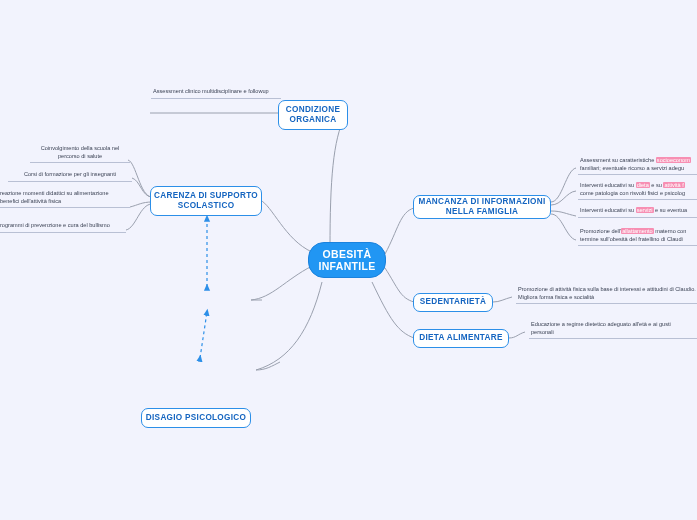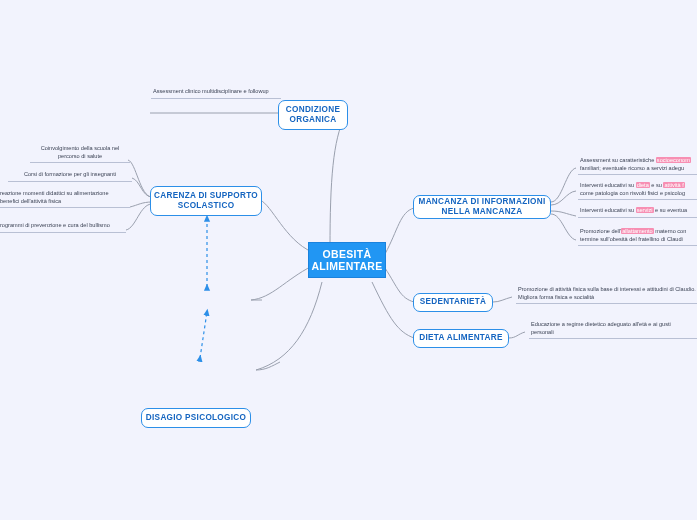--- a/index.html
+++ b/index.html
@@ -25,21 +25,21 @@
     display:flex;align-items:center;justify-content:center;
     text-align:center;
     z-index:5;
   }
   .node.center{
     background:#2196f3;
     border-color:#1a82dd;
     color:#ffffff;
     font-size:10.5px;
     line-height:12.5px;
-    border-radius:0;
+    border-radius:16px;
     box-shadow:0 0 0 0 rgba(0,0,0,0);
   }
   .node.sub{font-size:8.2px;line-height:10.5px;}
 
   
   .leaf{
     position:absolute;
     box-sizing:border-box;
     color:#3c4355;
     font-size:5.6px;
@@ -100,41 +100,41 @@
       </marker>
     </defs>
     <g stroke="#2c8fe8" stroke-width="1.2" stroke-dasharray="3,3" fill="none">
       <line x1="207" y1="287" x2="207" y2="218" marker-end="url(#ahead)" marker-start="url(#ahead)"></line>
       <line x1="200" y1="358" x2="207" y2="312" marker-end="url(#ahead)" marker-start="url(#ahead)"></line>
     </g>
   </svg>
 
   <div class="node center" style="left:308px;top:242px;width:78px;height:36px;flex-direction:column;">
     <span>OBESITÀ</span>
-    <span>ALIMENTARE</span>
+    <span>INFANTILE</span>
   </div>
 
   <div class="node sub" style="left:278px;top:100px;width:70px;height:30px;flex-direction:column;">
     <span>CONDIZIONE</span>
     <span>ORGANICA</span>
   </div>
 
   <div class="node sub" style="left:150px;top:186px;width:112px;height:30px;flex-direction:column;">
     <span>CARENZA DI SUPPORTO</span>
     <span>SCOLASTICO</span>
   </div>
 
 
   <div class="node sub" style="left:141px;top:360px;width:110px;height:20px;margin-top:48px;">
     <span>DISAGIO PSICOLOGICO</span>
   </div>
 
   <div class="node sub" style="left:413px;top:195px;width:138px;height:24px;flex-direction:column;">
     <span>MANCANZA DI INFORMAZIONI</span>
-    <span>NELLA MANCANZA</span>
+    <span>NELLA FAMIGLIA</span>
   </div>
 
   <div class="node sub" style="left:413px;top:293px;width:80px;height:19px;">
     <span>SEDENTARIETÀ</span>
   </div>
 
   <div class="node sub" style="left:413px;top:329px;width:96px;height:19px;">
     <span>DIETA ALIMENTARE</span>
   </div>
 

